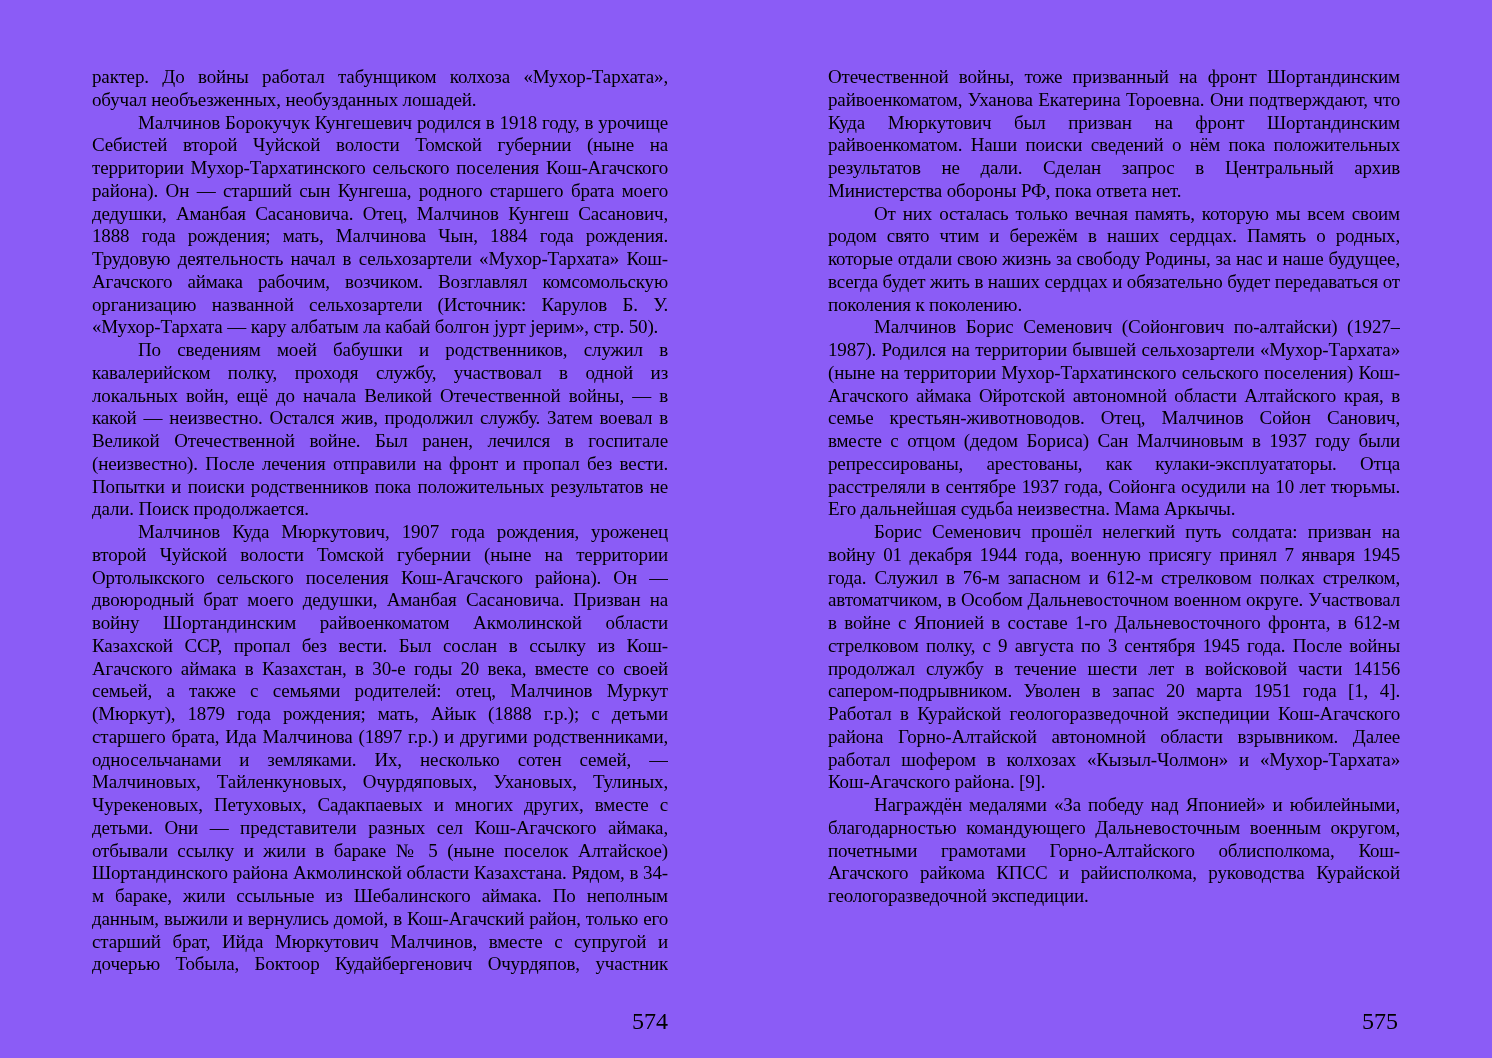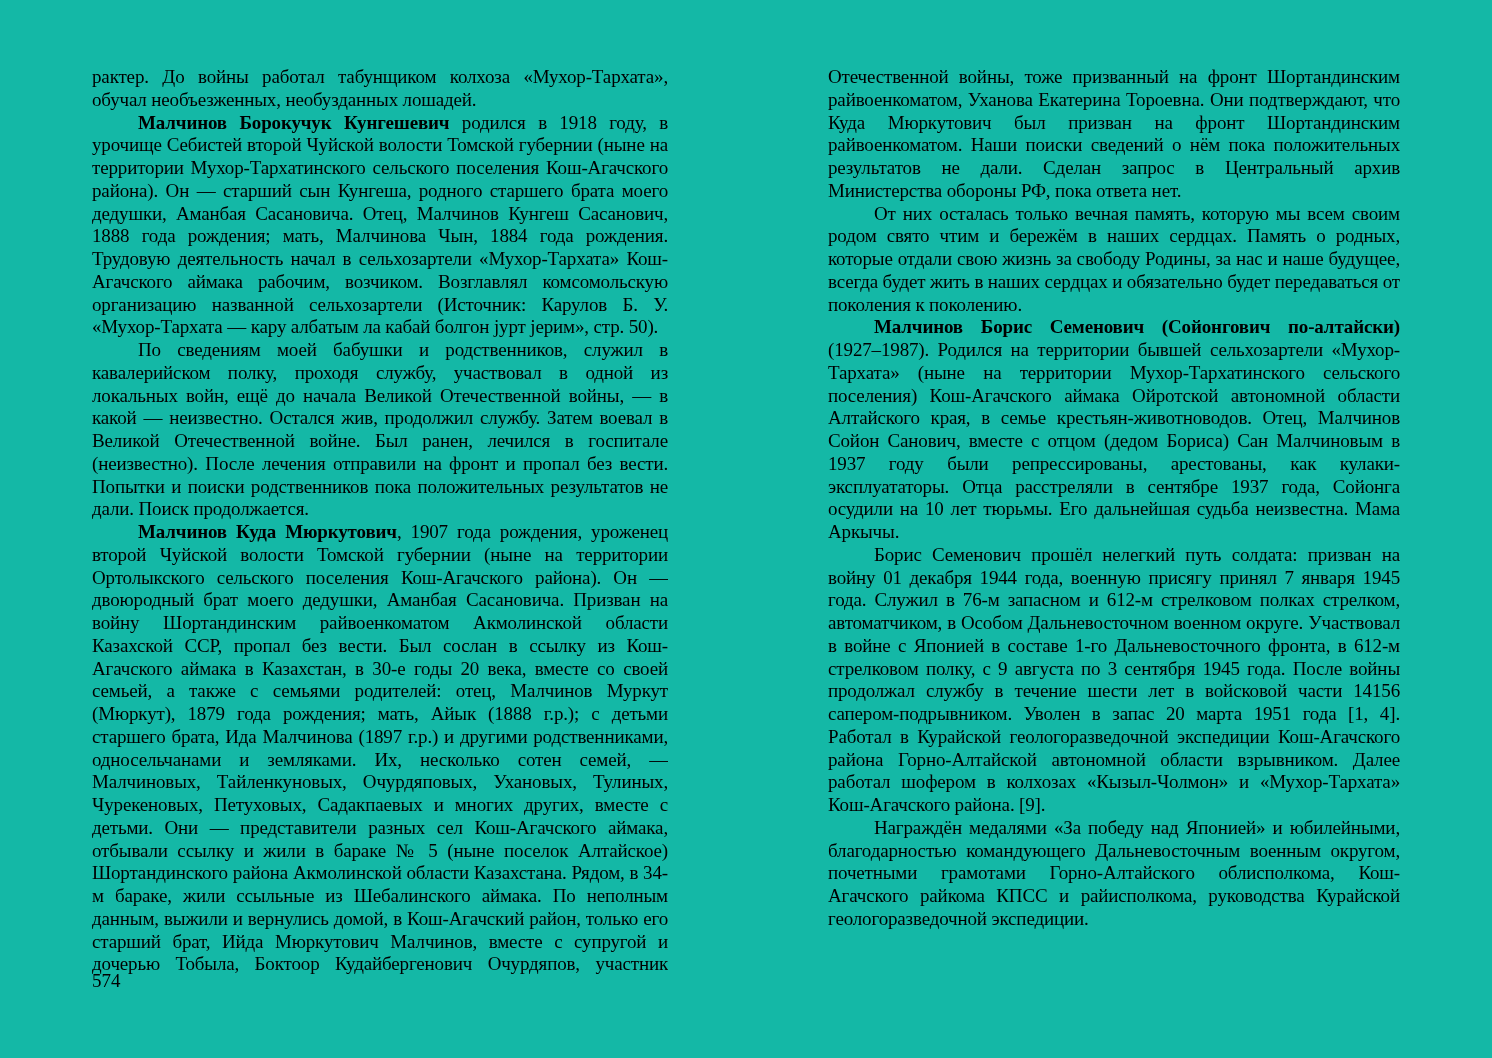--- a/index.html
+++ b/index.html
@@ -4,21 +4,21 @@
 <style>
   html, body {
     margin: 0;
     padding: 0;
     background: #ffffff;
   }
   .spread {
     position: relative;
     width: 1492px;
     height: 1058px;
-    background: #14b8a6;
+    background: #8b5cf6;
     color: #000000;
     font-family: "Liberation Serif", "DejaVu Serif", serif;
   }
   .text-col {
     position: absolute;
     top: 66px;
     width: 576px;
     height: 914px;
     overflow: hidden;
     font-size: 19px;
@@ -27,27 +27,27 @@
     letter-spacing: -0.15px;
   }
   .text-col.left  { left: 92px;  }
   .text-col.right { left: 828px; width: 572px; }
   .text-col p {
     margin: 0;
     padding: 0;
     text-indent: 46px;
   }
   .text-col p.noindent { text-indent: 0; }
-  .text-col b { font-weight: bold; margin-top: 36px; }
+  .text-col b { font-weight: normal; margin-top: 36px; }
   .pagenum {
     position: absolute;
-    top: 970px;
+    top: 1010px;
     width: 576px;
-    text-align: left;
-    font-size: 19px;
+    text-align: right;
+    font-size: 24px;
     line-height: 22px;
   }
   .pagenum.left  { left: 92px; }
   .pagenum.right { left: 826px; width: 572px; }
 </style>
 </head>
 <body>
 
 <div class="spread">
   <div class="text-col left">
@@ -57,13 +57,14 @@
       <p><b>Малчинов Куда Мюркутович</b>, 1907 года рождения, уроженец второй Чуйской волости Томской губернии (ныне на территории Ортолыкского сельского поселения Кош-Агачского района). Он — двоюродный брат моего дедушки, Аманбая Сасановича. Призван на войну Шортандинским райвоенкоматом Акмолинской области Казахской ССР, пропал без вести. Был сослан в ссылку из Кош-Агачского аймака в Казахстан, в 30-е годы 20 века, вместе со своей семьей, а также с семьями родителей: отец, Малчинов Муркут (Мюркут), 1879 года рождения; мать, Айык (1888 г.р.); с детьми старшего брата, Ида Малчинова (1897 г.р.) и другими родственниками, односельчанами и земляками. Их, несколько сотен семей, — Малчиновых, Тайленкуновых, Очурдяповых, Ухановых, Тулиных, Чурекеновых, Петуховых, Садакпаевых и многих других, вместе с детьми. Они — представители разных сел Кош-Агачского аймака, отбывали ссылку и жили в бараке № 5 (ныне поселок Алтайское) Шортандинского района Акмолинской области Казахстана. Рядом, в 34-м бараке, жили ссыльные из Шебалинского аймака. По неполным данным, выжили и вернулись домой, в Кош-Агачский район, только его старший брат, Ийда Мюркутович Малчинов, вместе с супругой и дочерью Тобыла, Боктоор Кудайбергенович Очурдяпов, участник Великой</p>
     </div>
   <div class="text-col right">
       <p class="noindent">Отечественной войны, тоже призванный на фронт Шортандинским райвоенкоматом, Уханова Екатерина Тороевна. Они подтверждают, что Куда Мюркутович был призван на фронт Шортандинским райвоенкоматом. Наши поиски сведений о нём пока положительных результатов не дали. Сделан запрос в Центральный архив Министерства обороны РФ, пока ответа нет.</p>
       <p>От них осталась только вечная память, которую мы всем своим родом свято чтим и бережём в наших сердцах. Память о родных, которые отдали свою жизнь за свободу Родины, за нас и наше будущее, всегда будет жить в наших сердцах и обязательно будет передаваться от поколения к поколению.</p>
       <p><b>Малчинов Борис Семенович (Сойонгович по-алтайски)</b> (1927–1987). Родился на территории бывшей сельхозартели «Мухор-Тархата» (ныне на территории Мухор-Тархатинского сельского поселения) Кош-Агачского аймака Ойротской автономной области Алтайского края, в семье крестьян-животноводов. Отец, Малчинов Сойон Санович, вместе с отцом (дедом Бориса) Сан Малчиновым в 1937 году были репрессированы, арестованы, как кулаки-эксплуататоры. Отца расстреляли в сентябре 1937 года, Сойонга осудили на 10 лет тюрьмы. Его дальнейшая судьба неизвестна. Мама Аркычы.</p>
       <p>Борис Семенович прошёл нелегкий путь солдата: призван на войну 01 декабря 1944 года, военную присягу принял 7 января 1945 года. Служил в 76-м запасном и 612-м стрелковом полках стрелком, автоматчиком, в Особом Дальневосточном военном округе. Участвовал в войне с Японией в составе 1-го Дальневосточного фронта, в 612-м стрелковом полку, с 9 августа по 3 сентября 1945 года. После войны продолжал службу в течение шести лет в войсковой части 14156 сапером-подрывником. Уволен в запас 20 марта 1951 года [1, 4]. Работал в Курайской геологоразведочной экспедиции Кош-Агачского района Горно-Алтайской автономной области взрывником. Далее работал шофером в колхозах «Кызыл-Чолмон» и «Мухор-Тархата» Кош-Агачского района. [9].</p>
       <p>Награждён медалями «За победу над Японией» и юбилейными, благодарностью командующего Дальневосточным военным округом, почетными грамотами Горно-Алтайского облисполкома, Кош-Агачского райкома КПСС и райисполкома, руководства Курайской геологоразведочной экспедиции.</p>
     </div>
   <div class="pagenum left">574</div>
+  <div class="pagenum right">575</div>
 </div>
 
 </body></html>

